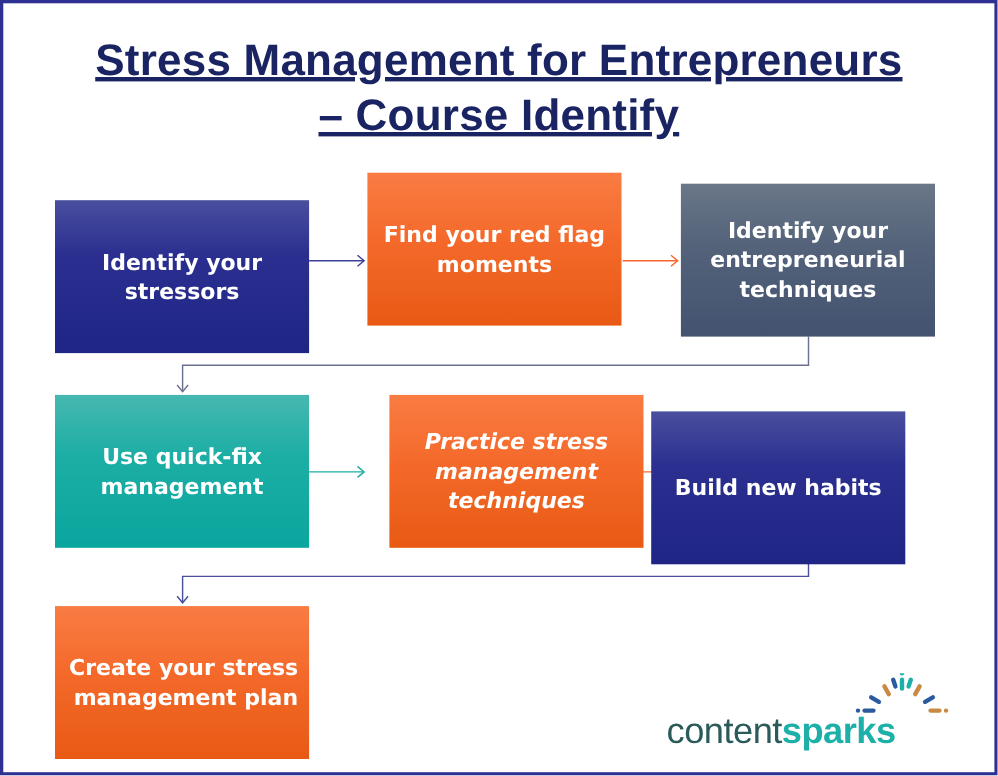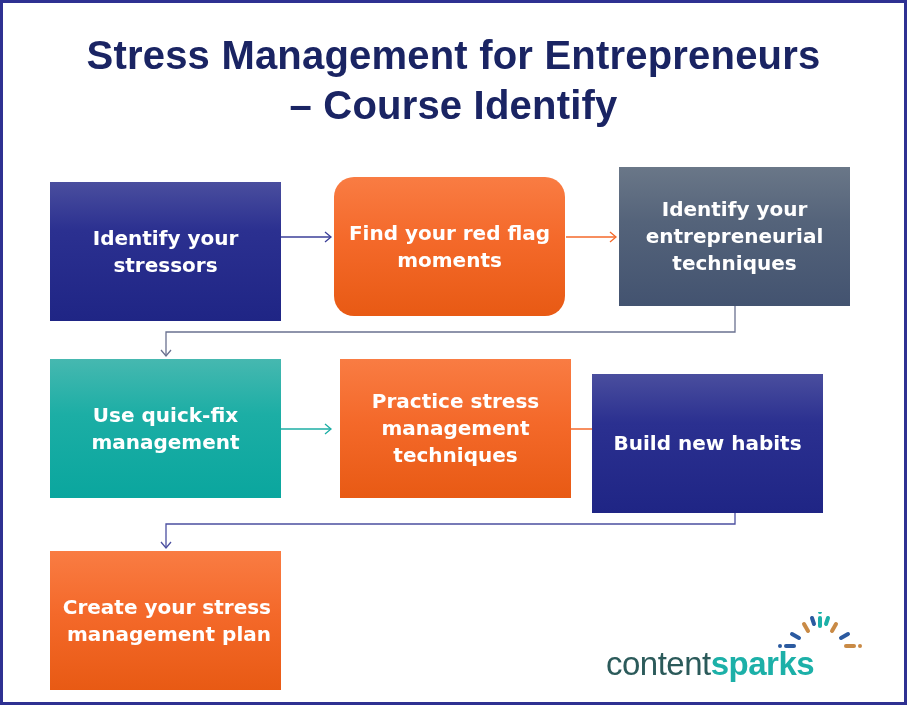--- a/index.html
+++ b/index.html
@@ -6,21 +6,21 @@
     body { width: 907px; height: 705px; background: #ffffff; position: relative; overflow: hidden; }
     .frame {
       position: absolute; left: 0; top: 0; width: 907px; height: 705px;
       box-sizing: border-box; border: 3px solid #2e3192; background: #fff;
     }
     .title {
       position: absolute; left: 0; top: 30px; width: 907px; text-align: center;
       font-family: "Liberation Sans", sans-serif; font-weight: bold;
       color: #1a2463; font-size: 40px; line-height: 50px; letter-spacing: 0.2px;
     }
-    .title div { white-space: nowrap; }
+    .title div { white-space: nowrap; text-decoration: underline; }
     .box {
       position: absolute; width: 231px; height: 139px;
       display: flex; align-items: center; justify-content: center; text-align: center;
       font-family: "DejaVu Sans", sans-serif; font-weight: bold; color: #ffffff;
       font-size: 20px; line-height: 27px; padding: 0 10px; box-sizing: border-box;
     }
     .navy   { background: linear-gradient(to bottom, #4a4e9e 0%, #2b3090 35%, #1f2585 100%); margin-top: 15px; }
     .orange { background: linear-gradient(to bottom, #f97c43 0%, #f4692a 45%, #e85a14 100%); }
     .slate  { background: linear-gradient(to bottom, #6a7788 0%, #54637a 40%, #435370 100%); }
     .teal   { background: linear-gradient(to bottom, #46b8b0 0%, #1caea5 40%, #0aa69e 100%); }
@@ -73,30 +73,30 @@
 
   <g fill="none" stroke="#4b4fa0" stroke-width="1.3">
     <polyline points="735,498 735,524 166,524 166,548"></polyline>
     <polyline points="161,542 166,548 171,542"></polyline>
   </g>
 </svg>
 
 <div class="box navy" style="left:50px; top:167px;">
   <span>Identify your stressors</span>
 </div>
-<div class="box orange" style="left:334px; top:177px;border-radius:20px;">
+<div class="box orange" style="left:334px; top:157px;">
   <span>Find your red flag moments</span>
 </div>
 <div class="box slate" style="left:619px; top:167px;">
   <span>Identify your entrepreneurial techniques</span>
 </div>
 <div class="box teal" style="left:50px; top:359px;">
   <span>Use quick-fix management</span>
 </div>
-<div class="box orange" style="left:340px; top:359px;">
+<div class="box orange" style="left:354px; top:359px;font-style:italic;">
   <span>Practice stress management techniques</span>
 </div>
 <div class="box navy" style="left:592px; top:359px;">
   <span>Build new habits</span>
 </div>
 <div class="box orange" style="left:50px; top:551px;text-align:right;">
   <span>Create your stress management plan</span>
 </div>
 
 <div class="logo">

